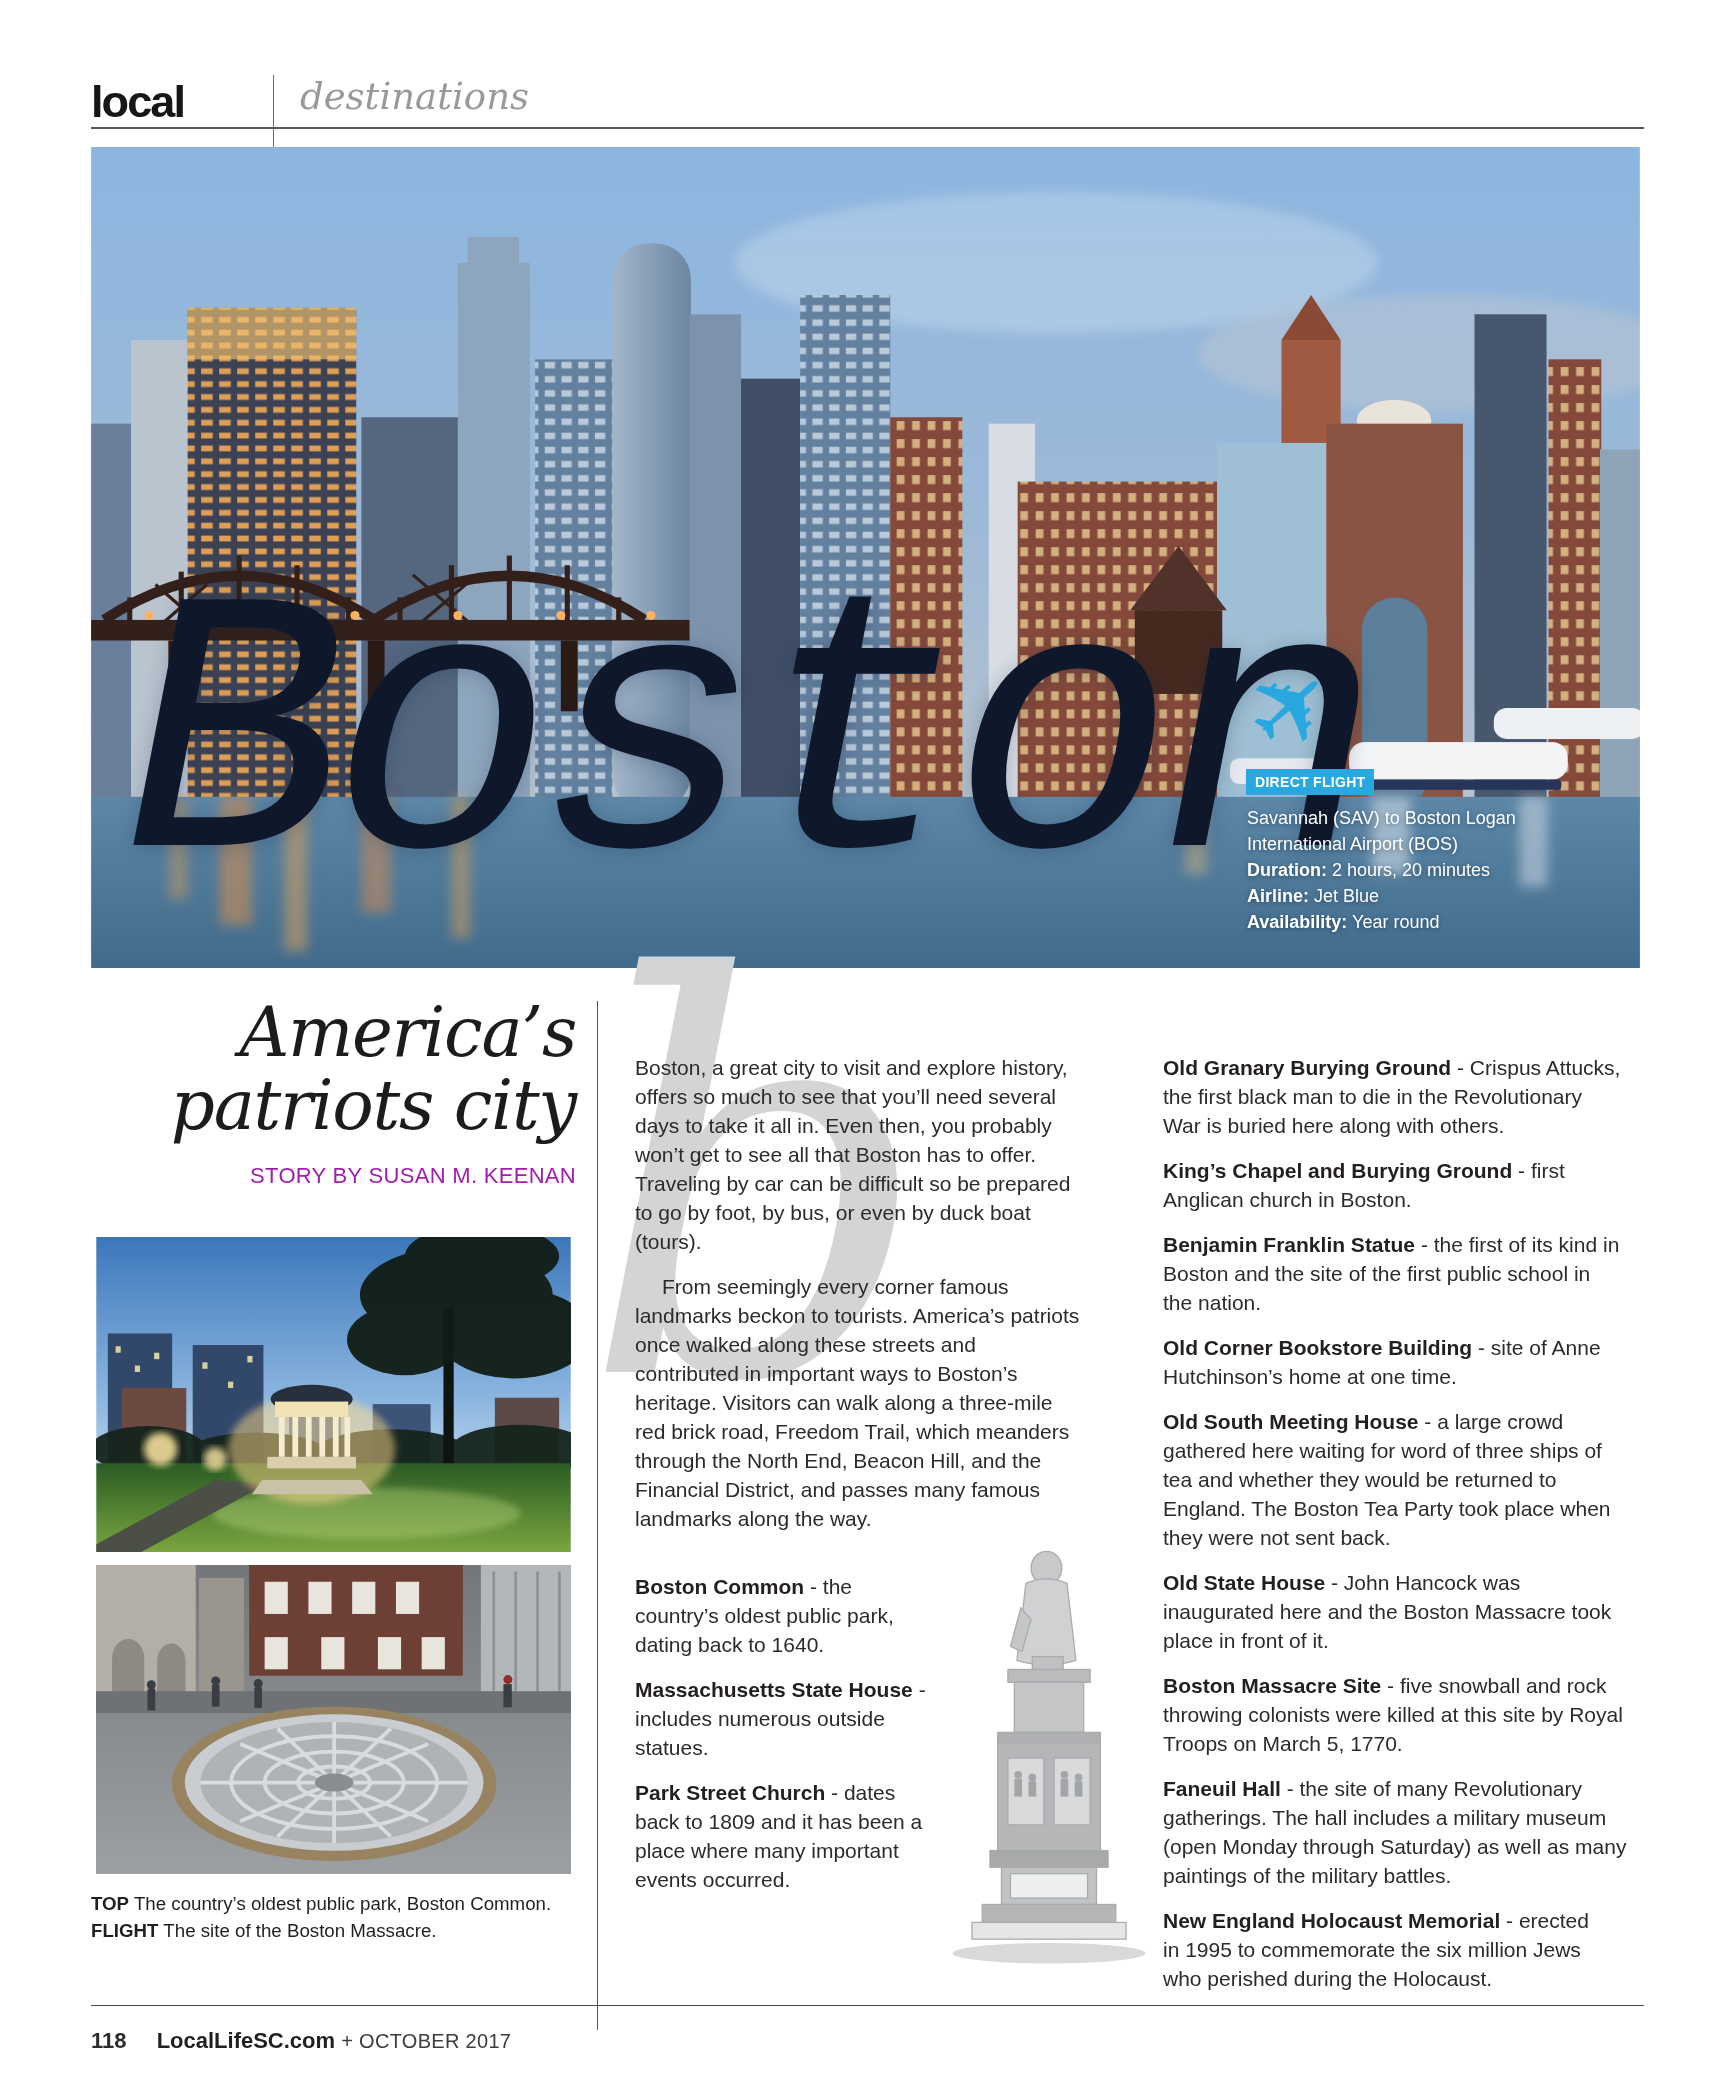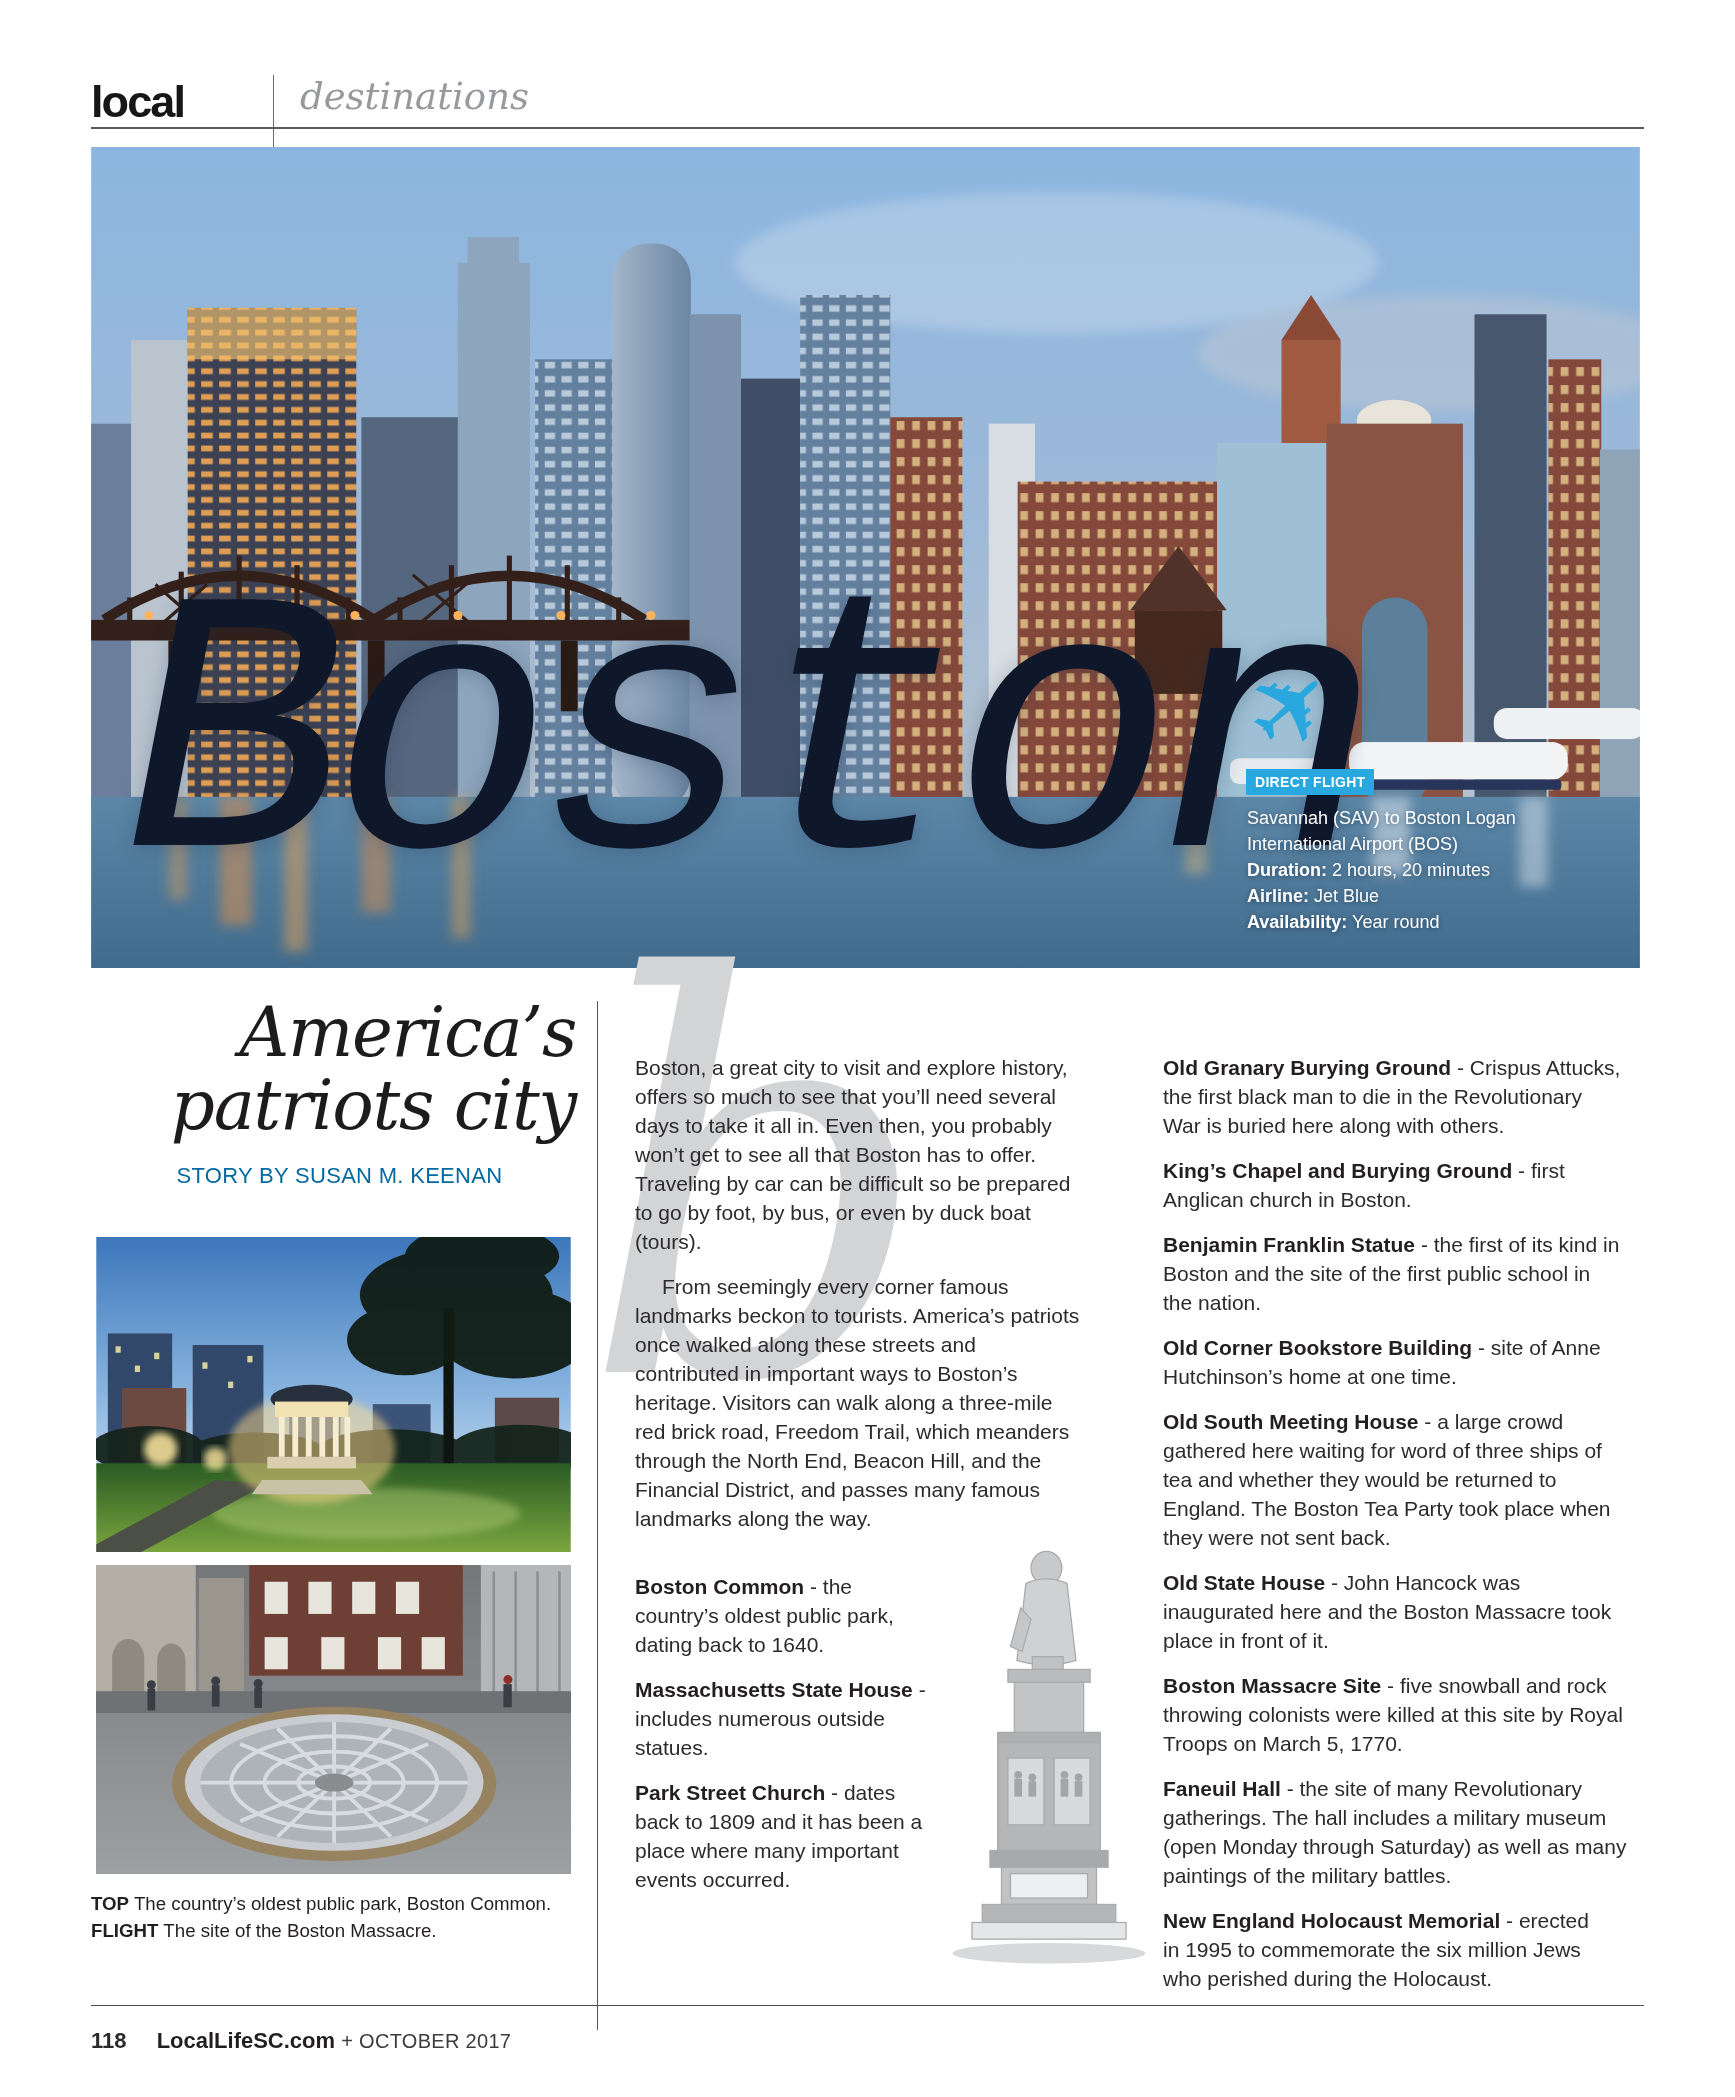--- a/index.html
+++ b/index.html
@@ -23,22 +23,22 @@
         text-shadow:none;}
   .flight-badge{position:absolute;left:1155px;top:622px;background:#29a8e0;color:#fff;
         font-size:14px;font-weight:700;letter-spacing:0.3px;padding:5.1px 9px;z-index:4;}
   .flight-info{position:absolute;left:1156px;top:658px;width:399px;z-index:4;color:#fff;
         font-size:18px;line-height:26px;text-shadow:0 0.6px 5.1px rgba(10,35,60,.5);}
   .flight-info b{font-weight:700;}
   
   .headline{position:absolute;left:103px;top:996px;width:473px;text-align:right;z-index:2;
         font-family:"DejaVu Serif",serif;font-style:italic;font-size:69px;line-height:1.06;
         color:#1d1b1c;letter-spacing:-1.3px;}
-  .byline{position:absolute;left:103px;top:1163px;width:473px;text-align:center;z-index:2;
-        font-size:22px;letter-spacing:0.3px;color:#0369a1;}
+  .byline{position:absolute;left:103px;top:1163px;width:473px;text-align:right;z-index:2;
+        font-size:22px;letter-spacing:0.3px;color:#a21caf;}
   .vdivider{position:absolute;left:597px;top:1001px;width:1.3px;height:1029px;background:#55565a;}
   .dropcap{position:absolute;left:582px;top:964px;z-index:0;font-family:"DejaVu Serif",serif;
         font-style:italic;font-size:547px;line-height:.8;color:#d2d4d6;}
   .col{position:absolute;top:1037px;z-index:2;font-size:21px;line-height:29px;color:#2d2a2b;}
   .col b{font-weight:700;color:#231f20;}
   .col-mid{left:619px;width:477px;}
   .col-right{left:1147px;width:492px;}
   .col p{margin:16px;}
   .col p.ind{text-indent:27px;}
   .mid-list{margin-top:39px;width:325px;}

